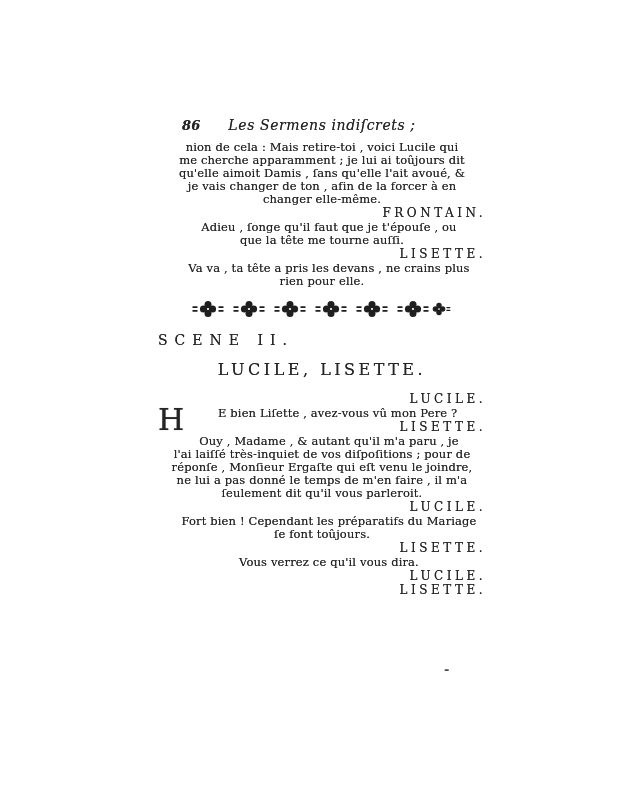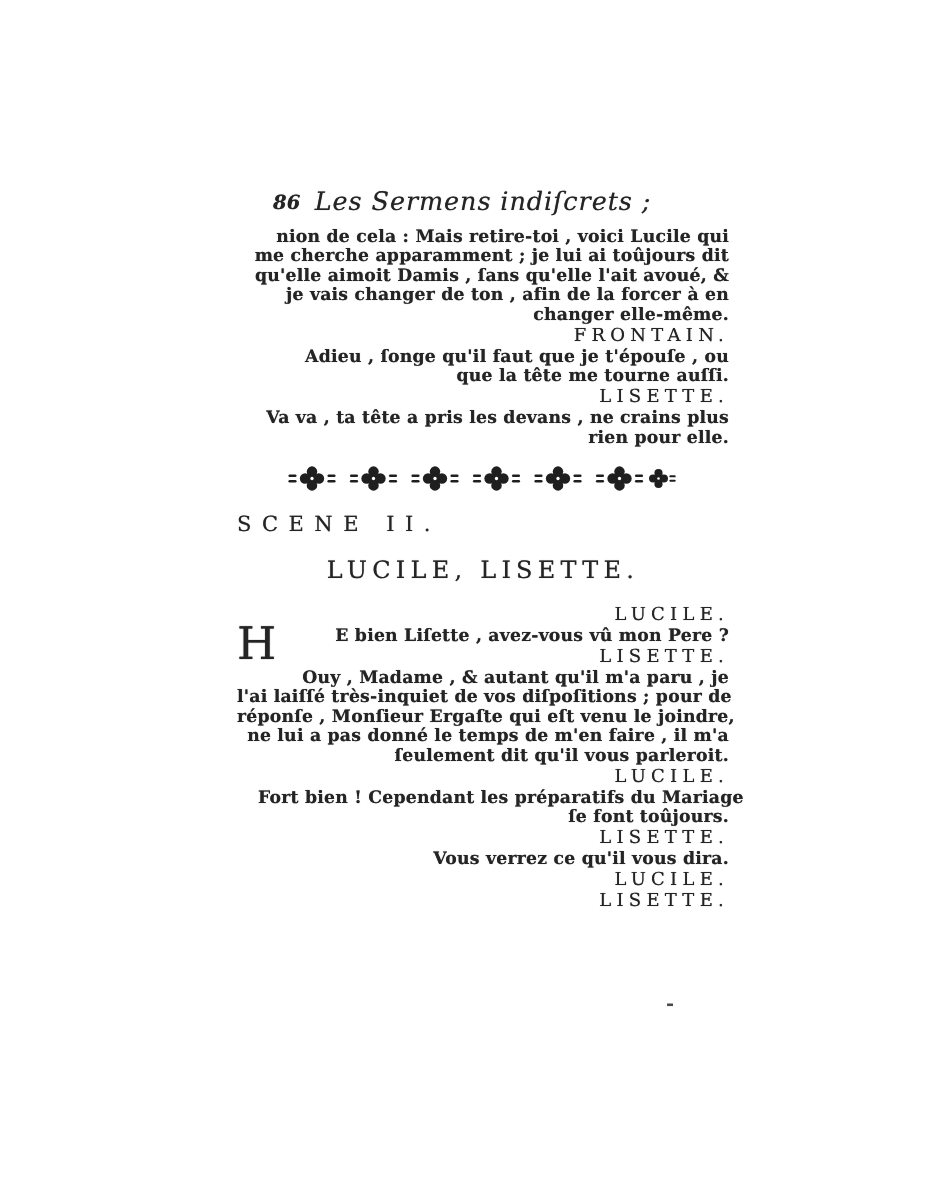--- a/index.html
+++ b/index.html
@@ -13,21 +13,21 @@
     width: 618px;
     height: 800px;
     background: #ffffff;
     overflow: hidden;
     font-family: "DejaVu Serif", "Liberation Serif", serif;
     color: #242424;
   }
   .text-block {
     position: absolute;
     left: 158px;
-    top: 129px;
+    top: 119px;
     width: 328px;
     font-size: 11.5px;
     line-height: 13px;
     letter-spacing: 0.15px;
     text-shadow: 0 0 0.5px rgba(20,20,20,0.65);
   }
   
   .running-head {
     position: relative;
     height: 15px;
@@ -37,29 +37,28 @@
   .page-number {
     position: absolute;
     left: 24px;
     top: 0;
     font-size: 13px;
     font-weight: bold;
     font-style: italic;
   }
   .running-title {
     font-style: italic;
-    font-size: 17px;
+    font-size: 14px;
     letter-spacing: 0.6px;
   }
   
   .speech, .continuation {
     margin: 0;
     white-space: pre;
-    text-align: right;
-    font-weight: bold;
+    text-align: center;
   }
   .speech { text-indent: 14px; }
   .continuation { text-indent: 0; }
   .no-indent { text-indent: 0; }
   
   .speaker {
     margin: 1px 0;
     font-size: 12px;
     font-weight: normal;
     line-height: 13px;

